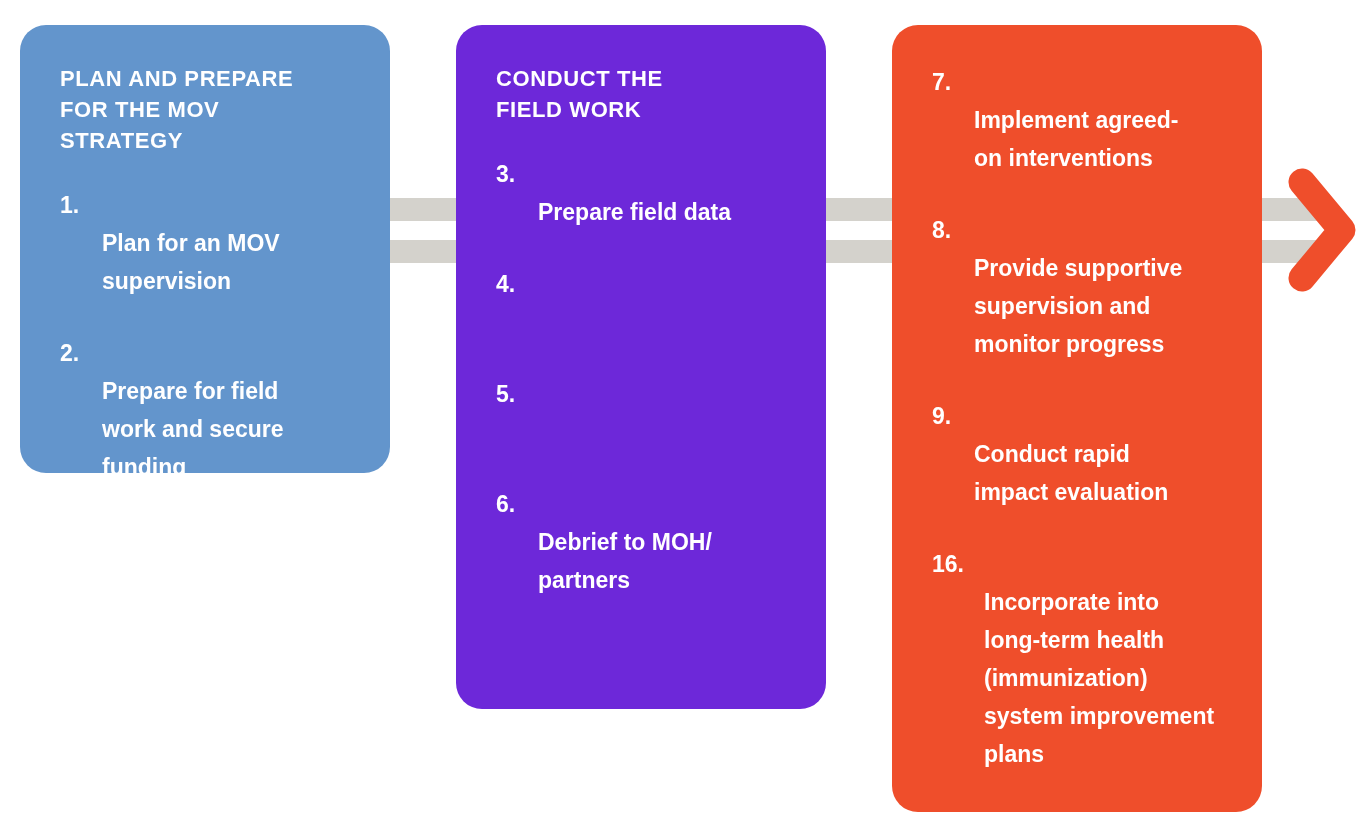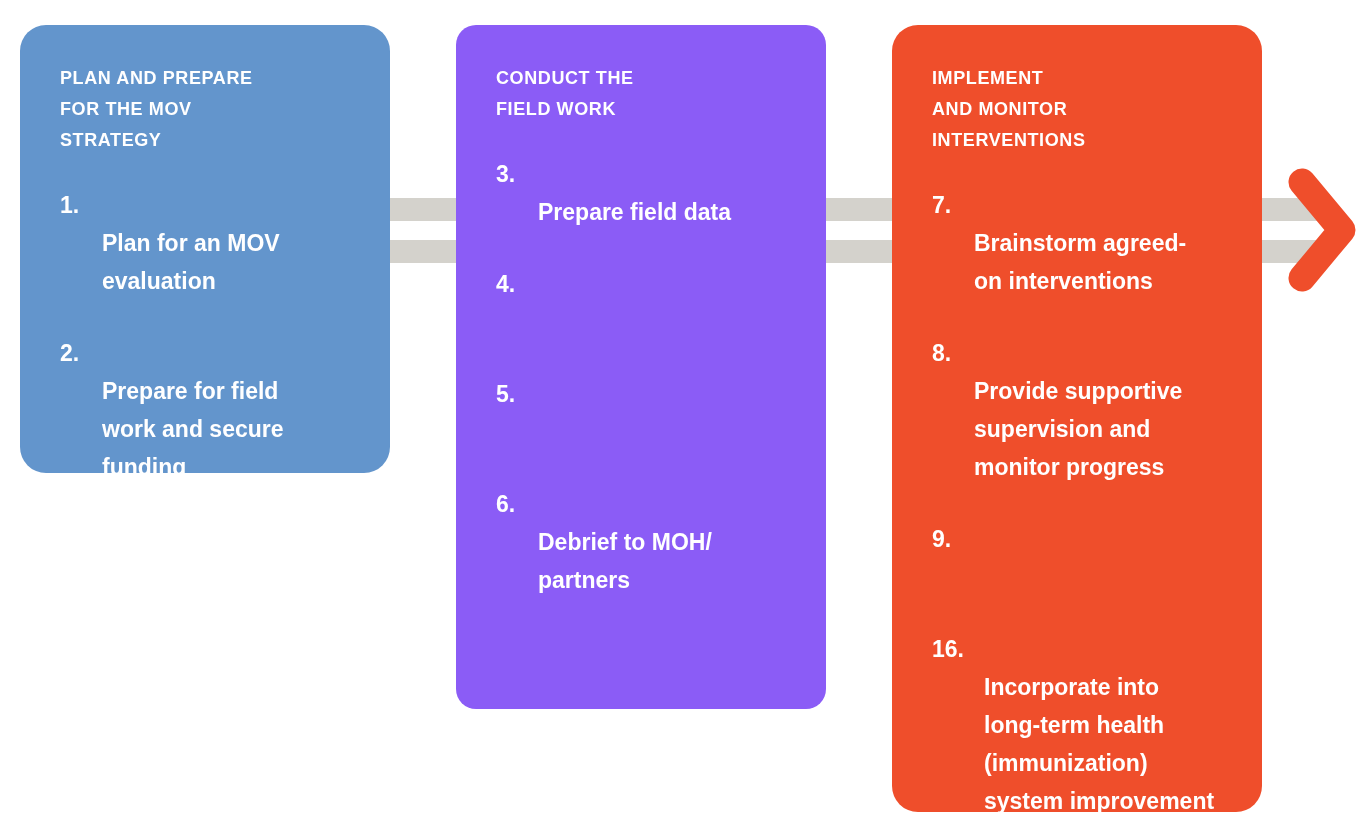--- a/index.html
+++ b/index.html
@@ -41,25 +41,25 @@
   
   .stage {
     position: absolute;
     border-radius: 26px;
     box-sizing: border-box;
     padding: 38px 26px 30px 40px;
     z-index: 2;
     color: #ffffff;
   }
   .stage.blue   { background: #6395cc; }
-  .stage.teal   { background: #8b5cf6; border-radius: 20px; }
+  .stage.teal   { background: #6d28d9; }
   .stage.orange { background: #ef4e2b; }
 
   .stage-title {
-    font-size: 18px;
+    font-size: 22px;
     line-height: 31px;
     font-weight: bold;
     letter-spacing: 0.6px;
     text-transform: uppercase;
     margin: 0 0 30px 0;
     white-space: pre-line;
   }
 
   .steps {
     list-style: none;
@@ -112,21 +112,21 @@
     <div class="bar bot"></div>
   </div>
 
   <section class="stage blue" style="left:20px; top:25px; width:370px; height:448px;">
     <h2 class="stage-title">PLAN AND PREPARE
 FOR THE MOV
 STRATEGY</h2>
     <ol class="steps">
       <li class="step">
         <span class="num">1.</span><span class="txt">Plan for an MOV
-evaluation</span>
+supervision</span>
       </li>
       <li class="step">
         <span class="num">2.</span><span class="txt">Prepare for field
 work and secure
 funding</span>
       </li>
     </ol>
   </section>
 
   <section class="stage teal" style="left:456px; top:25px; width:370px; height:684px;">
@@ -143,35 +143,33 @@
         <span class="num">5.</span>
       </li>
       <li class="step">
         <span class="num">6.</span><span class="txt">Debrief to MOH/
 partners</span>
       </li>
     </ol>
   </section>
 
   <section class="stage orange" style="left:892px; top:25px; width:370px; height:787px;">
-    <h2 class="stage-title">IMPLEMENT
-AND MONITOR
-INTERVENTIONS</h2>
     <ol class="steps">
       <li class="step">
-        <span class="num">7.</span><span class="txt">Brainstorm agreed-
+        <span class="num">7.</span><span class="txt">Implement agreed-
 on interventions</span>
       </li>
       <li class="step">
         <span class="num">8.</span><span class="txt">Provide supportive
 supervision and
 monitor progress</span>
       </li>
       <li class="step">
-        <span class="num">9.</span>
+        <span class="num">9.</span><span class="txt">Conduct rapid
+impact evaluation</span>
       </li>
       <li class="step wide">
         <span class="num">16.</span><span class="txt">Incorporate into
 long-term  health
 (immunization)
 system improvement
 plans</span>
       </li>
     </ol>
   </section>

